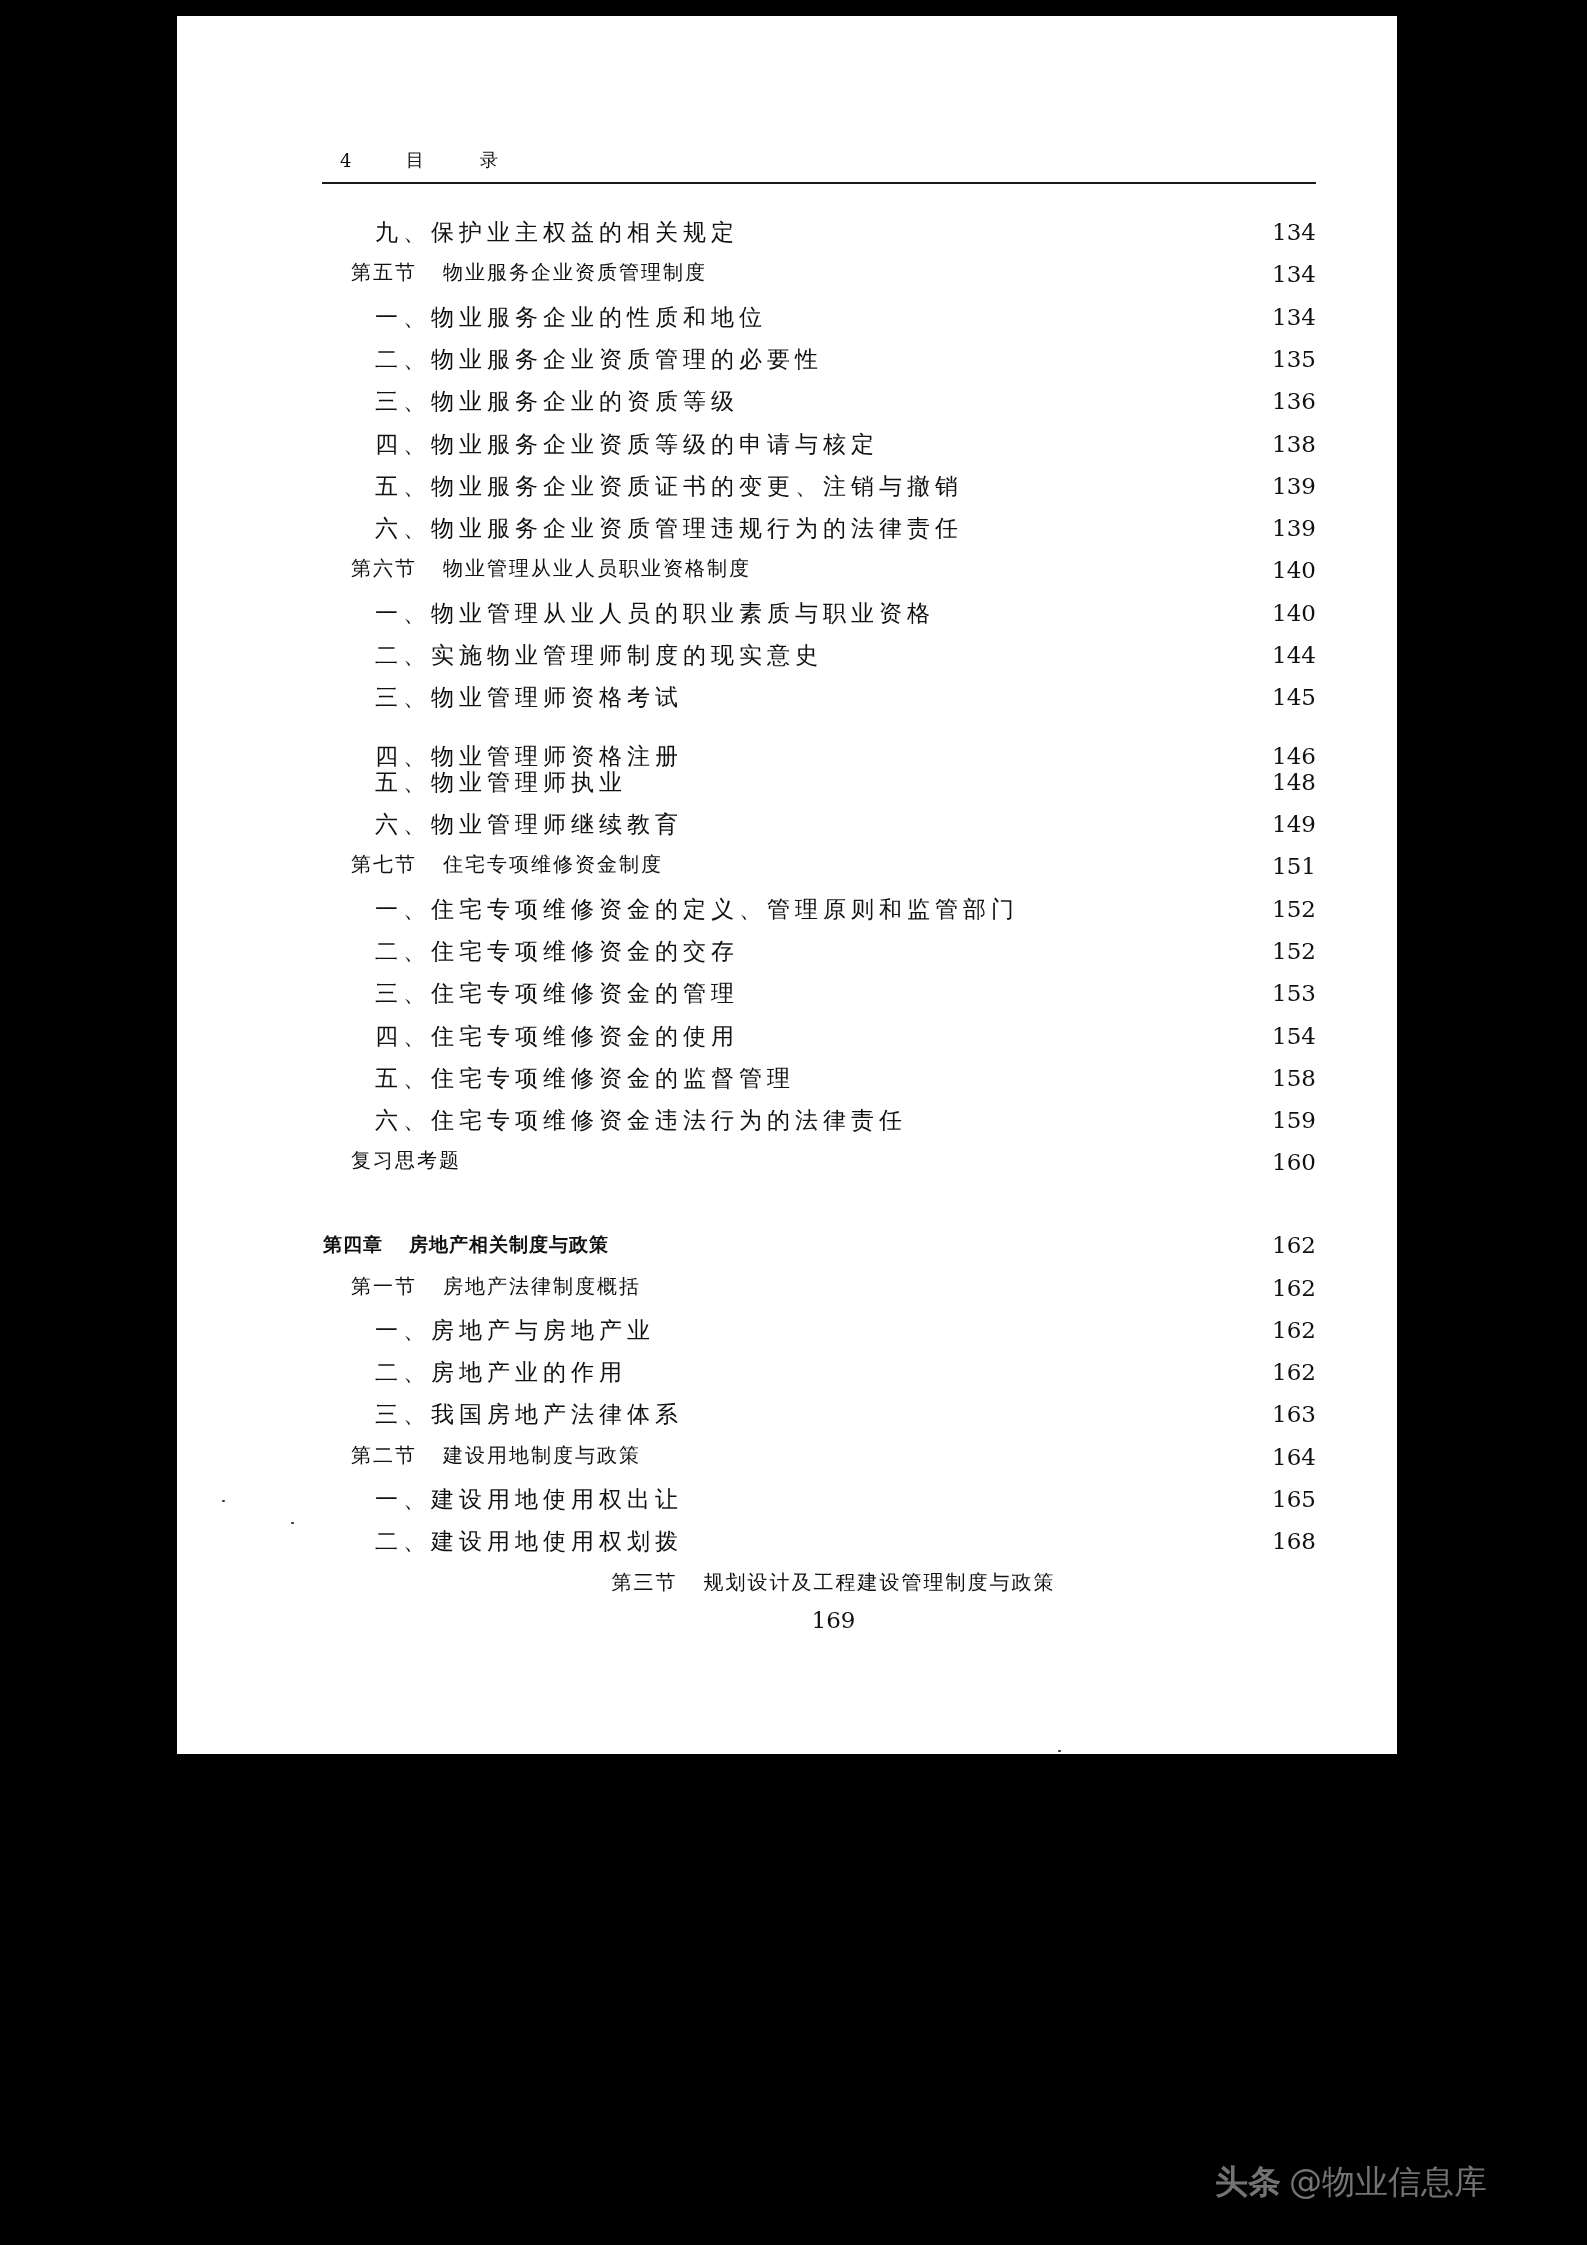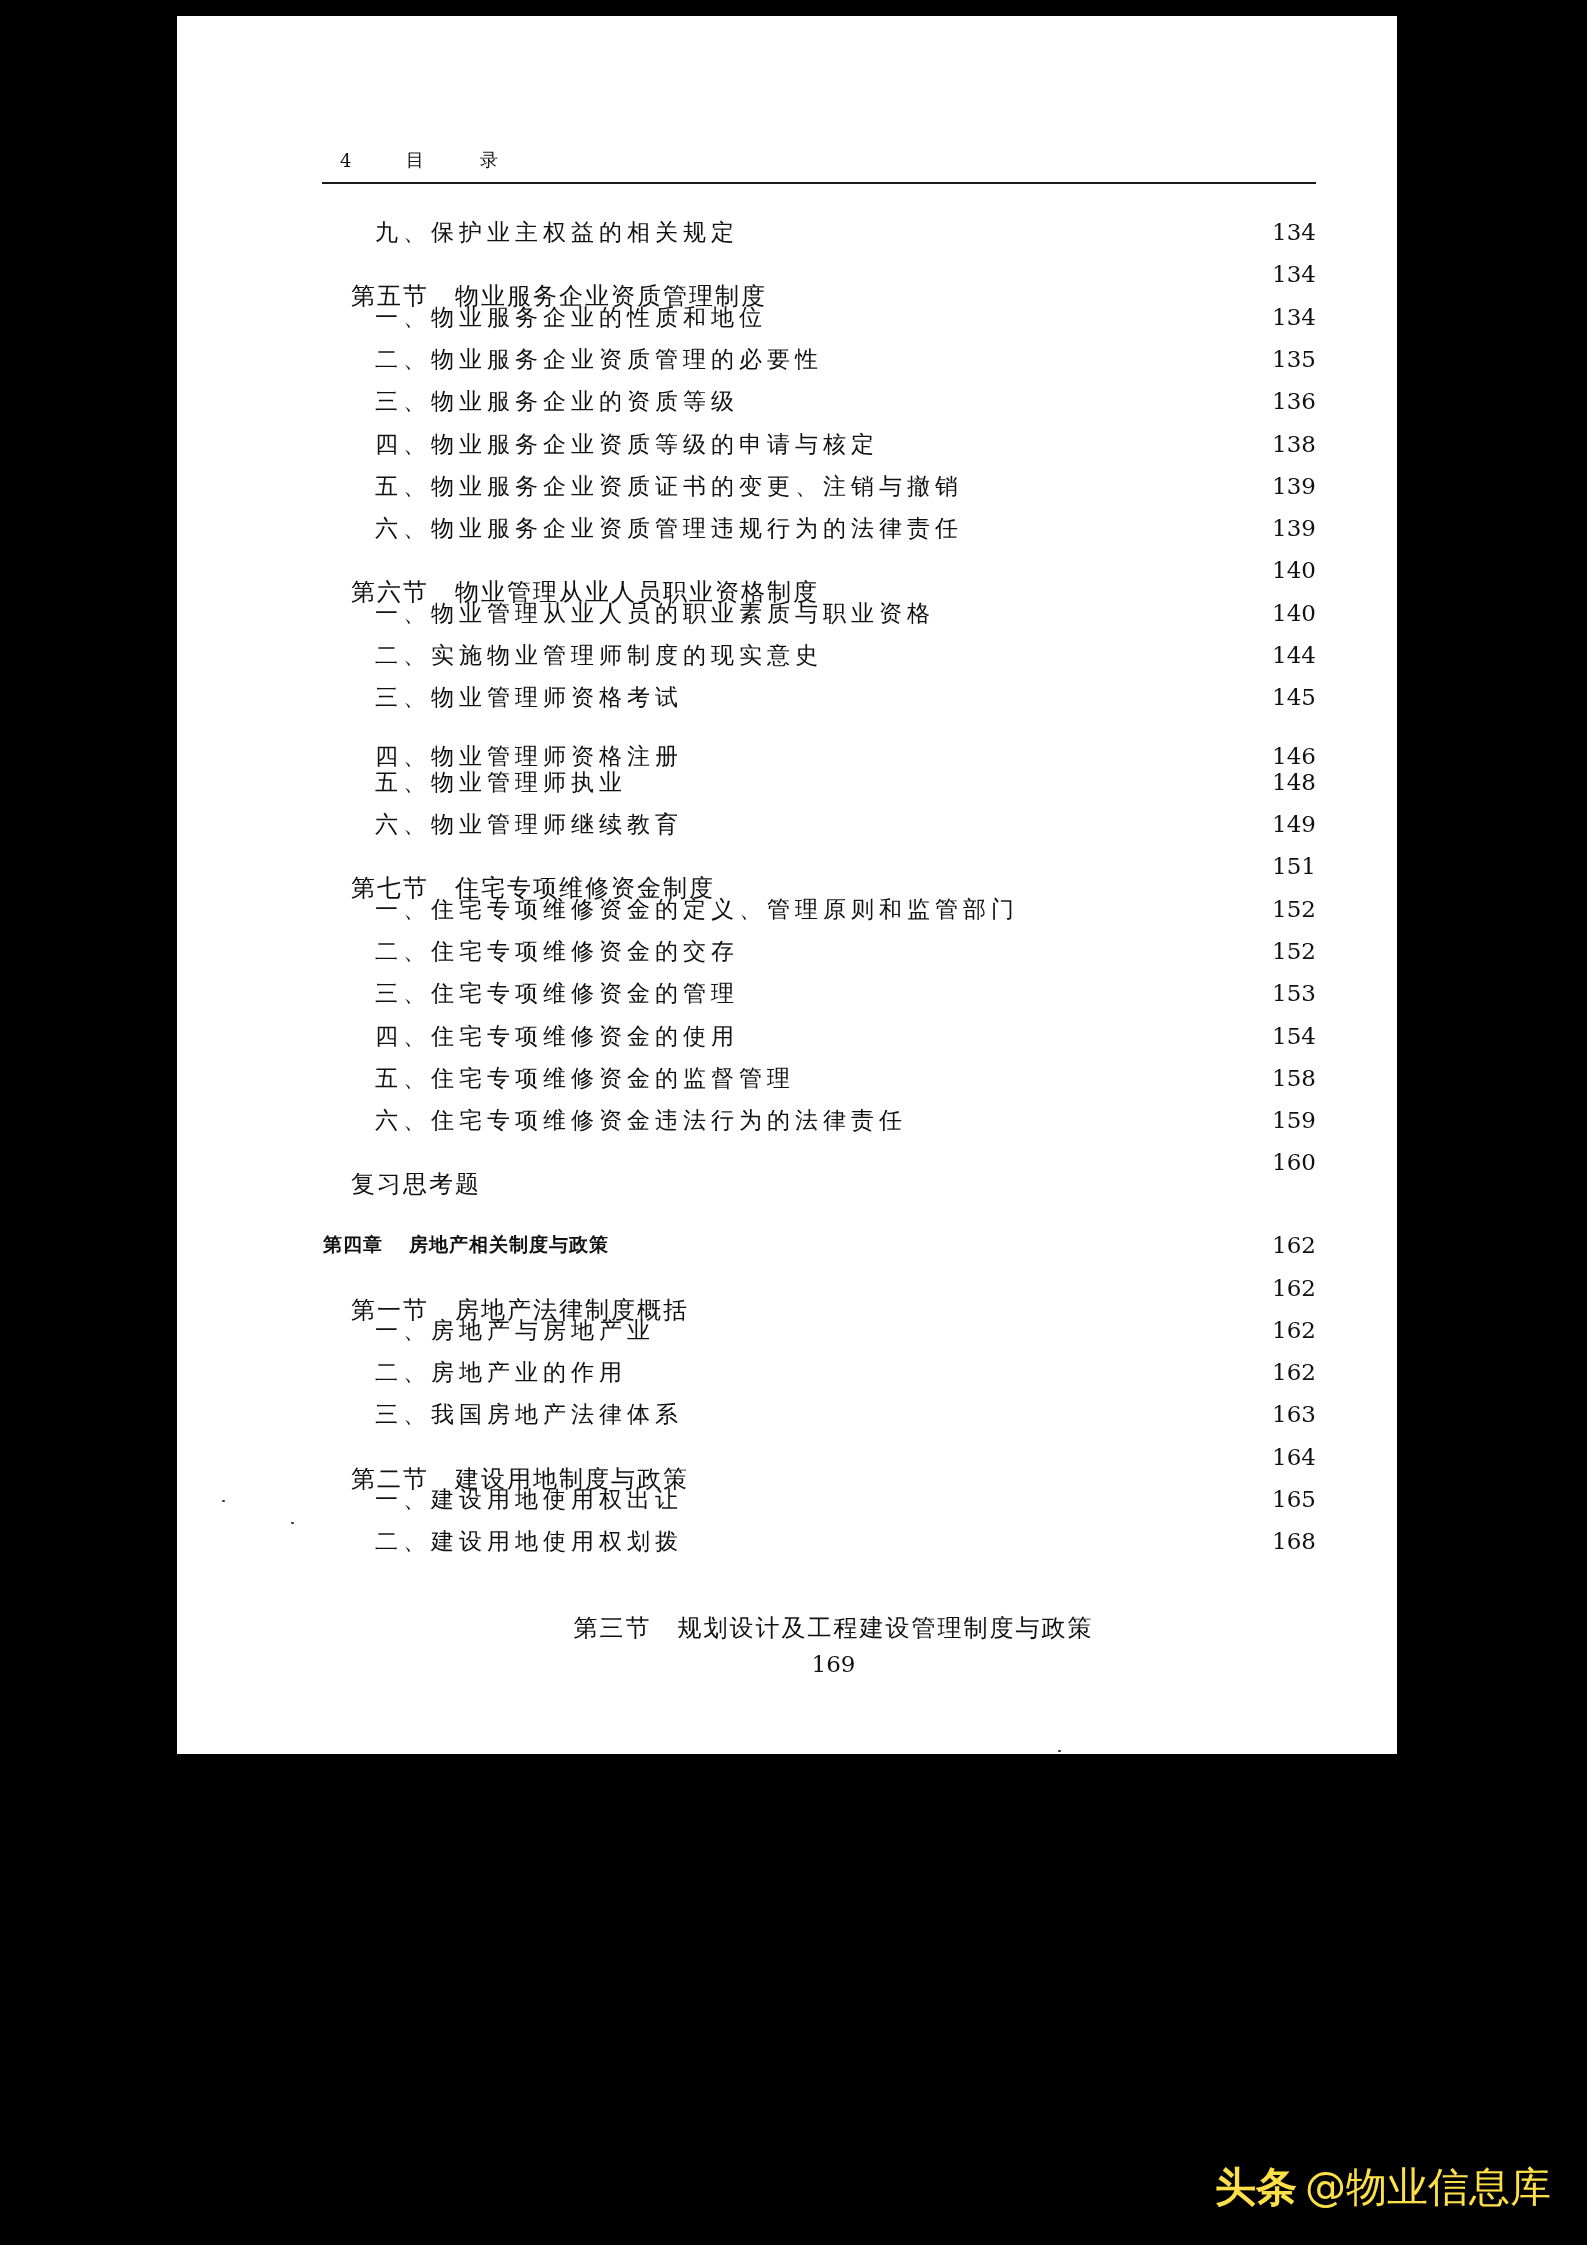--- a/index.html
+++ b/index.html
@@ -67,23 +67,22 @@
     flex: 0 0 auto;
     letter-spacing: 3px;
   }
   .row.item .label {
     letter-spacing: 5px;
     font-size: 23px;
   }
   .row.section .label,
   .row.review .label {
     letter-spacing: 2px;
-    font-family: Liberation Serif, serif;
-    font-size: 24px;
-    margin-top: 44px;
+    font-family: Liberation Mono, monospace;
+    font-size: 20px;
   }
   .row.chapter .label {
     font-weight: bold;
     font-family: Liberation Serif, serif;
     letter-spacing: 1px;
     font-size: 19px;
   }
   .row .leader {
     flex: 1 1 auto;
     margin: 0 10px 0 14px;
@@ -101,23 +100,23 @@
     font-size: 23px;
   }
   .sec-num {
     display: inline-block;
     margin-right: 26px;
   }
   .watermark {
     position: absolute;
     left: 1215px;
     top: 2160px;
-    color: #fde047;
+    color: #737373;
     font-family: "DejaVu Sans", sans-serif;
-    font-size: 41px;
+    font-size: 33px;
     white-space: nowrap;
   }
   .watermark .brand {
     font-weight: bold;
     margin-right: 8px;
   }
   .speck {
     position: absolute;
     width: 3px;
     height: 2px;

